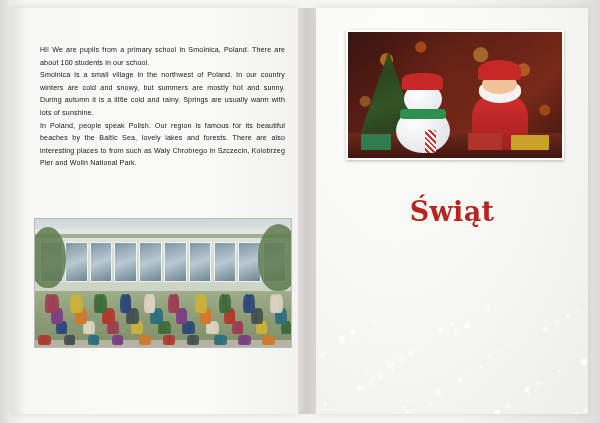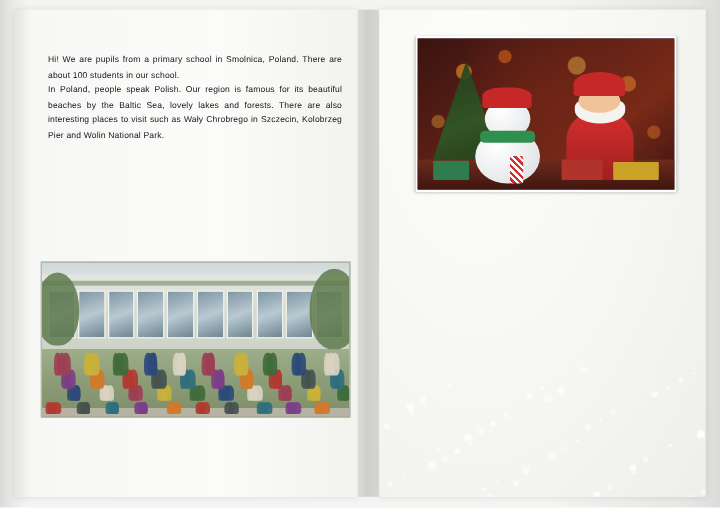--- a/index.html
+++ b/index.html
@@ -295,21 +295,22 @@
 </head>
 <body>
 
 <div id="scan">
   <div class="scan-bg"></div>
 
   <div class="page-left">
 
     <div class="letter">
       <p>Hi! We are pupils from a primary school in Smolnica, Poland. There are about 100 students in our school.</p>
-      <p>In Poland, people speak Polish. Our region is famous for its beautiful beaches by the Baltic Sea, lovely lakes and forests. There are also interesting places to visit such as Wały Chrobrego in Szczecin, Kolobrzeg Pier and Wolin National Park.</p>
+      <p>Smolnica is a small village in the northwest of Poland. In our country winters are cold and snowy, but summers are mostly hot and sunny. During autumn it is a little cold and rainy. Springs are usually warm with lots of sunshine.</p>
+      <p>In Poland, people speak Polish. Our region is famous for its beautiful beaches by the Baltic Sea, lovely lakes and forests. There are also interesting places to from such as Wały Chrobrego in Szczecin, Kolobrzeg Pier and Wolin National Park.</p>
     </div>
 
     <div class="school-photo">
       <div class="sp-sky"></div>
       <div class="sp-building">
         <div class="sp-roof"></div>
       </div>
       <div class="sp-windows">
         <div class="sp-win"></div>
         <div class="sp-win"></div>
@@ -473,20 +474,21 @@
         <div class="xp-santa-face"></div>
         <div class="xp-santa-hat"></div>
       </div>
       <div class="xp-cane"></div>
       <div class="xp-gift" style="left:6%; width:14%; height:13%; background:#2f7d4f;"></div>
       <div class="xp-gift" style="left:56%; width:16%; height:14%; background:#b0332c;"></div>
       <div class="xp-gift" style="left:76%; width:18%; height:12%; background:#c9a227;"></div>
     </div>
 
     <div class="greeting">
+      <div>Świąt</div>
     </div>
 
     <div class="sparkles">
         <div class="spark star" style="width: 1px; height: 1px; left: 0%; top: 0%; opacity: 0.35;"></div>
         <div class="spark" style="width: 2px; height: 2px; left: 13.7%; top: 29.3%; opacity: 0.47;"></div>
         <div class="spark" style="width: 3px; height: 3px; left: 27.4%; top: 58.6%; opacity: 0.6;"></div>
         <div class="spark" style="width: 4px; height: 4px; left: 41.1%; top: 87.9%; opacity: 0.72;"></div>
         <div class="spark" style="width: 5px; height: 5px; left: 54.8%; top: 17.2%; opacity: 0.85;"></div>
         <div class="spark star" style="width: 6px; height: 6px; left: 68.5%; top: 46.5%; opacity: 0.35;"></div>
         <div class="spark" style="width: 1px; height: 1px; left: 82.2%; top: 75.8%; opacity: 0.47;"></div>

